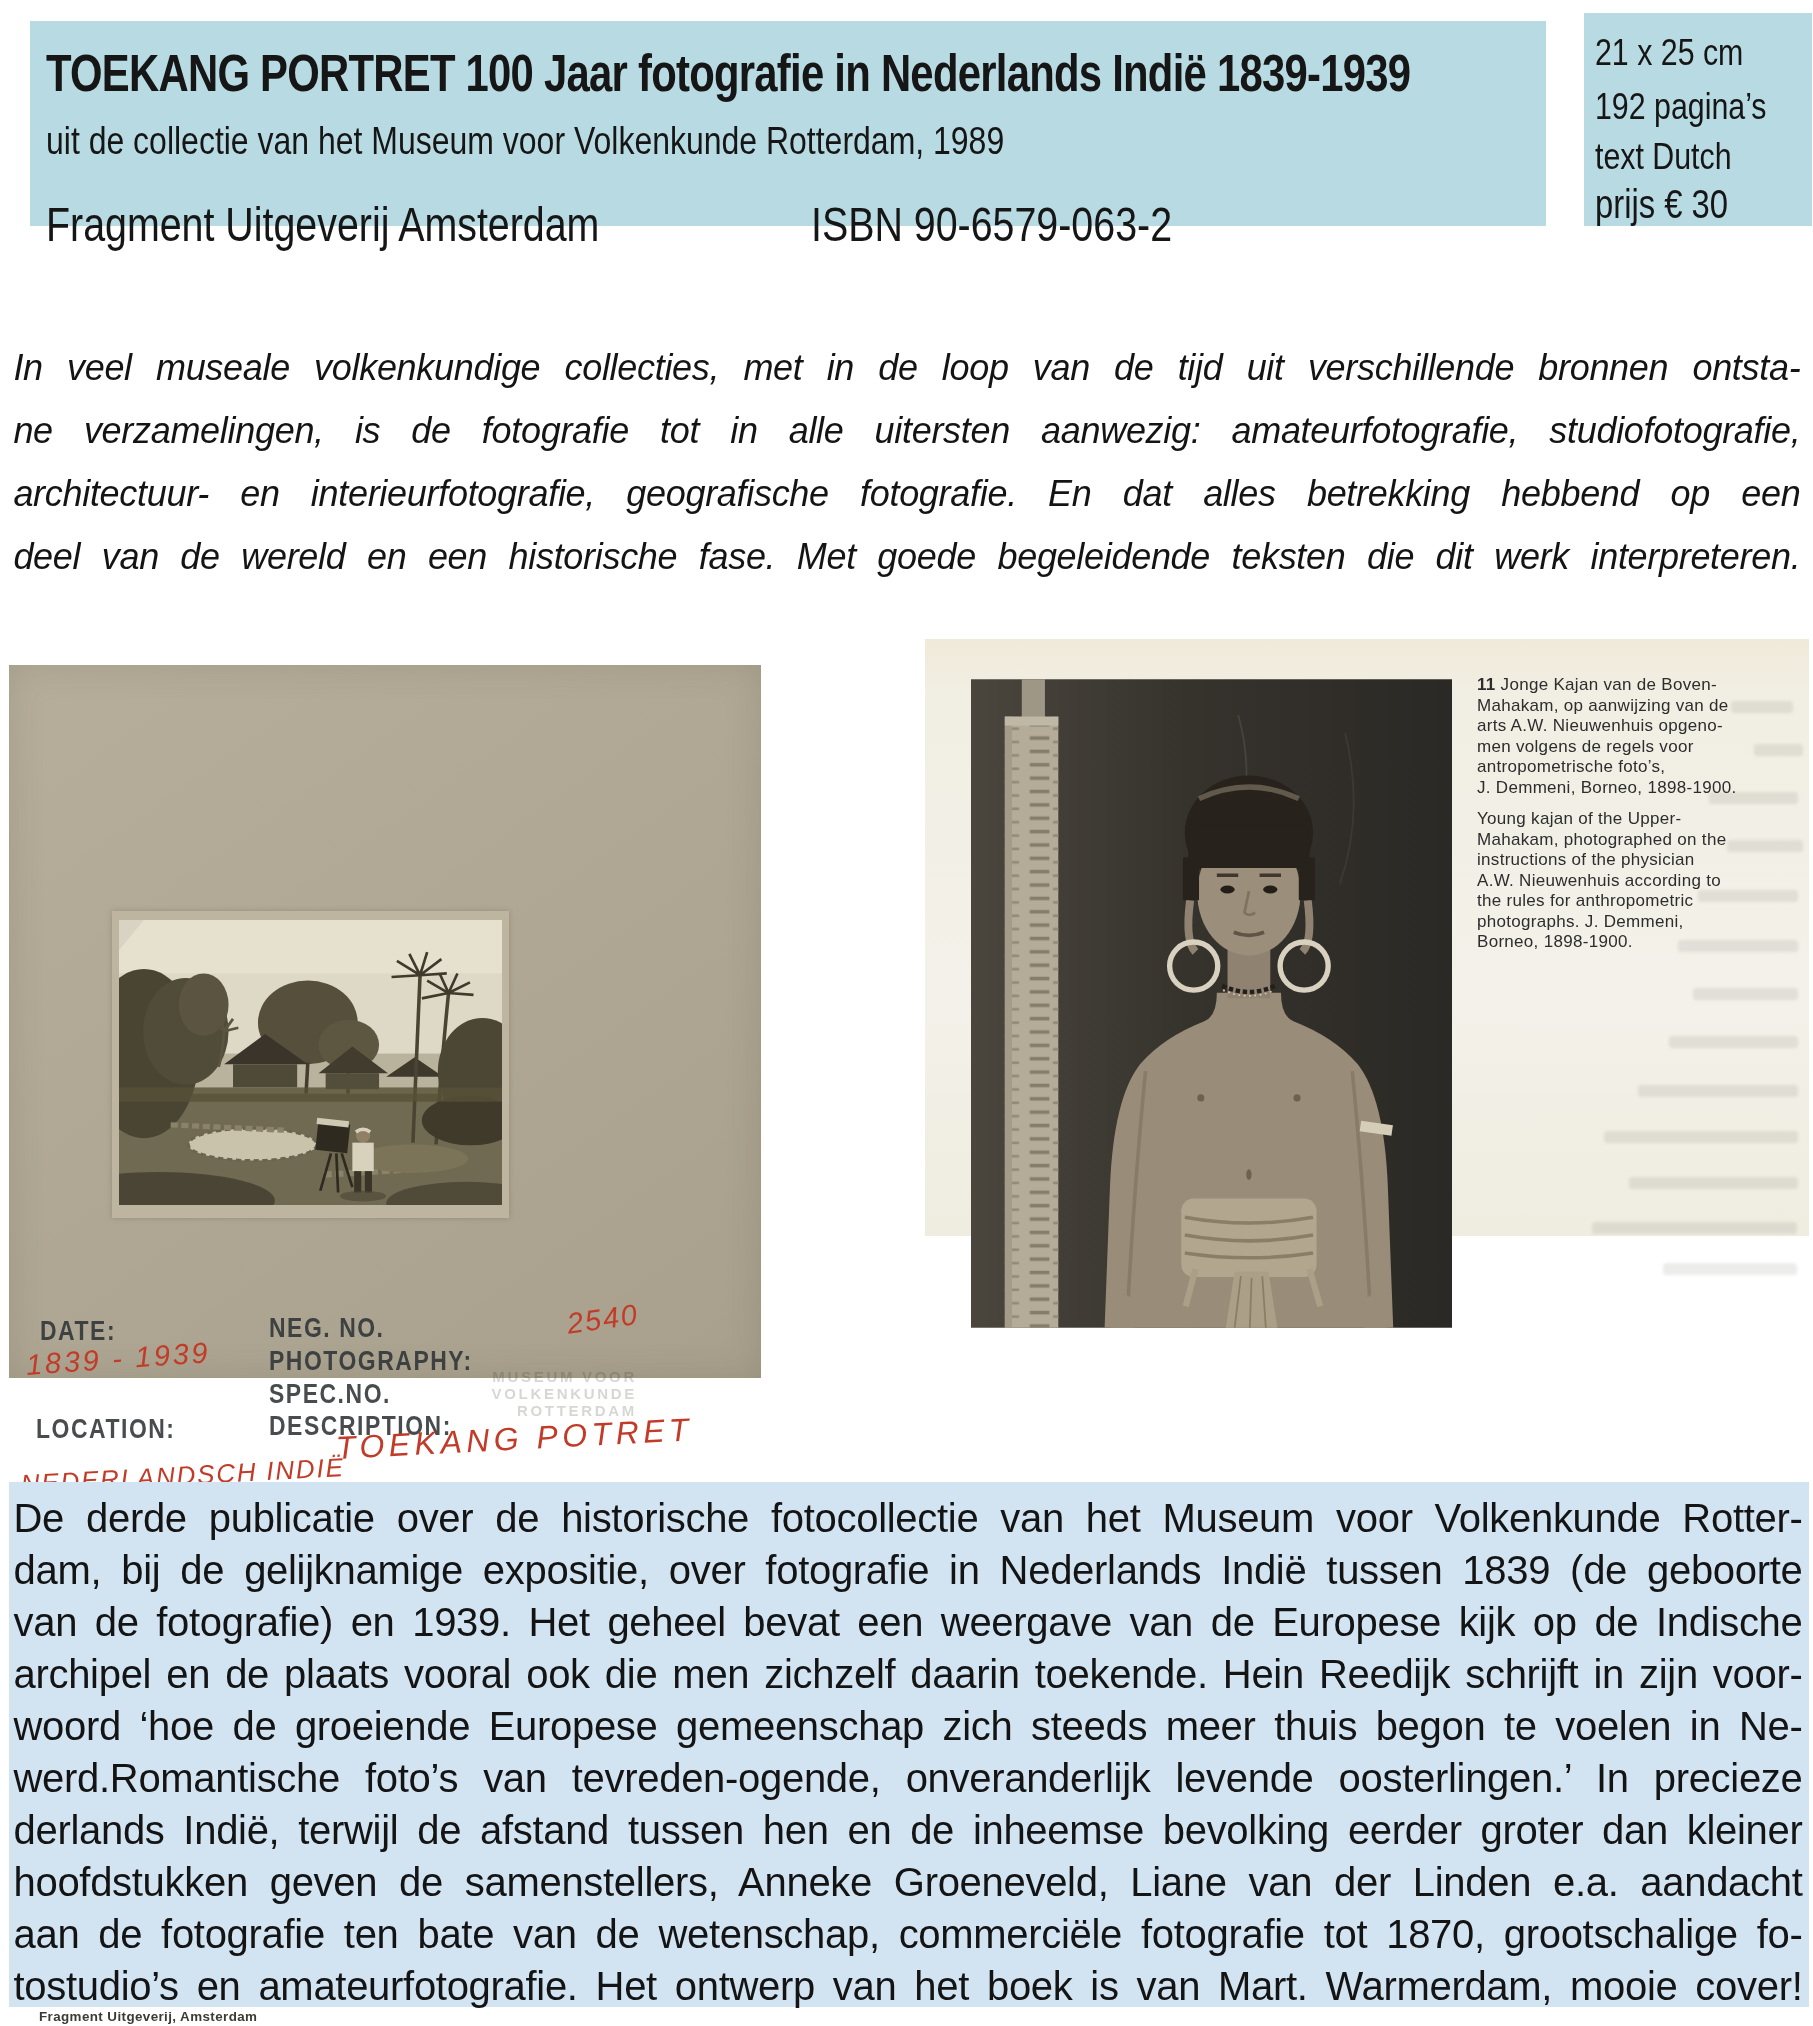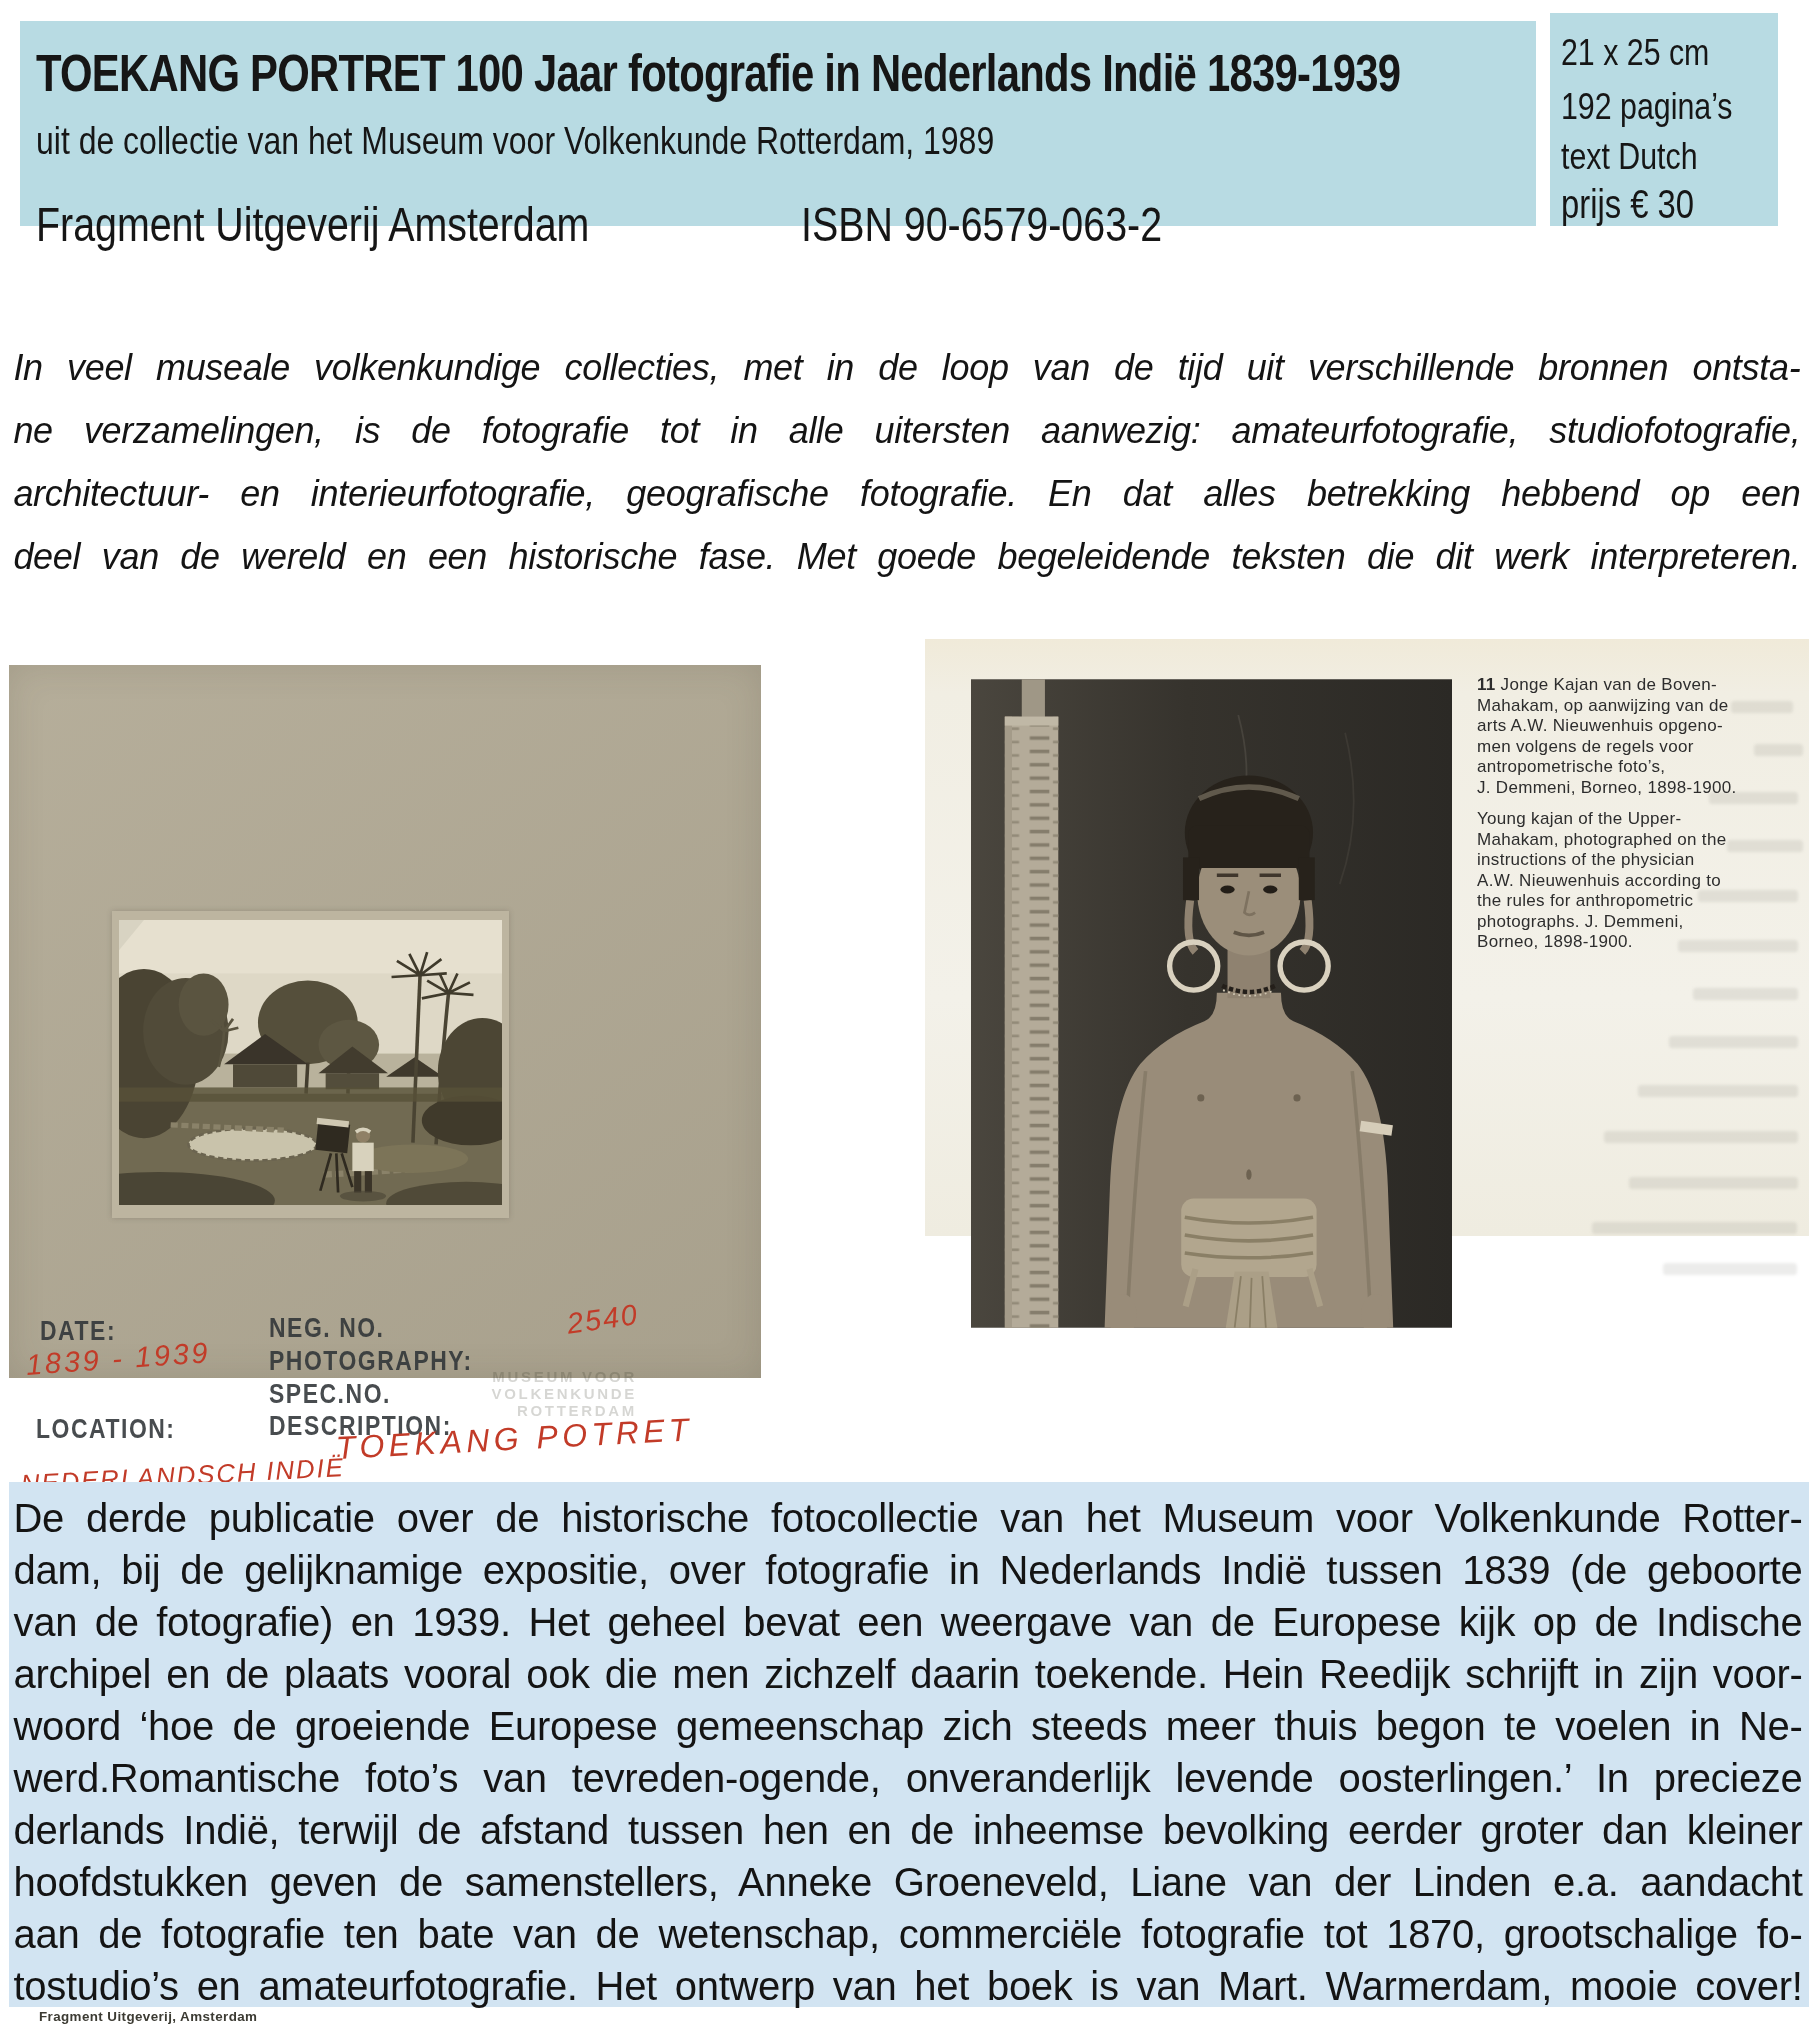--- a/index.html
+++ b/index.html
@@ -10,22 +10,22 @@
     --red:#c23b28;
     --stamp:#2f3437;
   }
   html,body{margin:0;padding:0;background:#ffffff;}
   .canvas{
     position:relative;width:1813px;height:2026px;background:#ffffff;overflow:hidden;
     font-family:"Liberation Sans","DejaVu Sans",sans-serif;color:#1a1a1a;
   }
   .abs{position:absolute;}
   
-  .header-box{left:20px;top:20.5px;width:1516px;height:205px;background:var(--header-bg);}
-  .specs-box{left:1550px;top:12.5px;width:228px;height:213px;background:var(--header-bg);}
+  .header-box{left:30px;top:20.5px;width:1516px;height:205px;background:var(--header-bg);}
+  .specs-box{left:1584px;top:12.5px;width:228px;height:213px;background:var(--header-bg);}
   .hline{position:absolute;transform-origin:0 0;transform:scaleX(.82);white-space:nowrap;color:#161616;}
   .title{left:16px;top:23px;font-size:51px;font-weight:600;letter-spacing:-0.9px;}
   .subtitle{left:16px;top:98px;font-size:39px;}
   .publisher{left:16px;top:176px;font-size:48px;}
   .isbn{left:781px;top:176px;font-size:48px;}
   .spec-line{position:absolute;left:10.7px;font-size:37px;transform-origin:0 0;transform:scaleX(.82);white-space:nowrap;color:#161616;}
   
   .intro{left:13.4px;top:324px;width:1787px;padding-top:8px;font-style:italic;font-size:36px;letter-spacing:-0.3px;line-height:55px;color:#141414;}
   .iline{text-align:justify;text-align-last:justify;margin-top:8px;}
   

